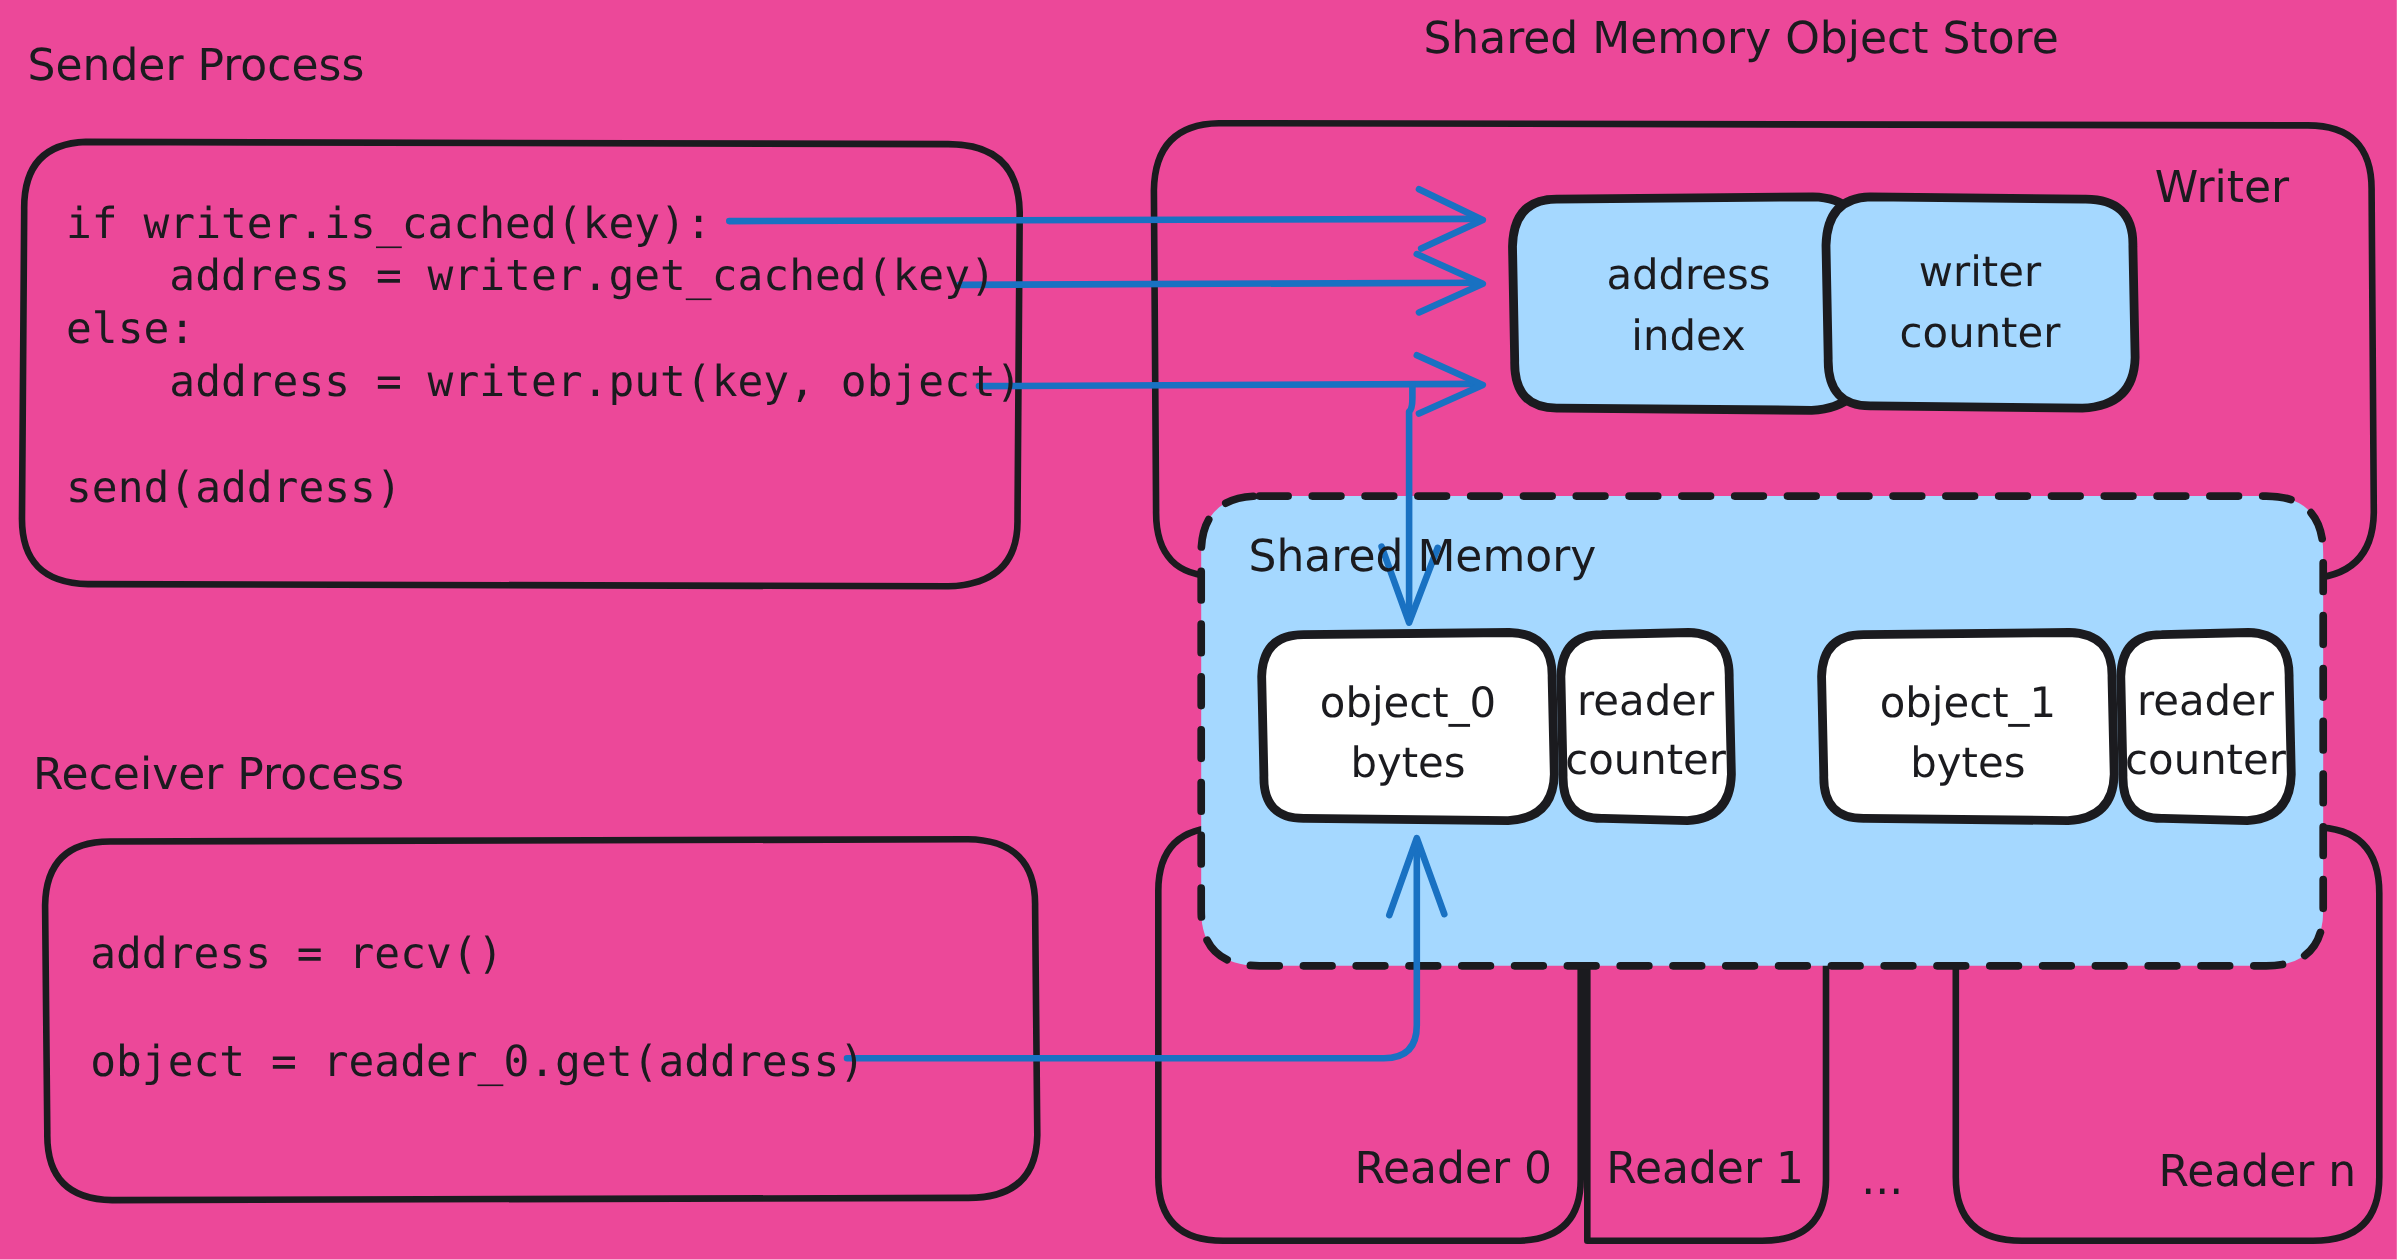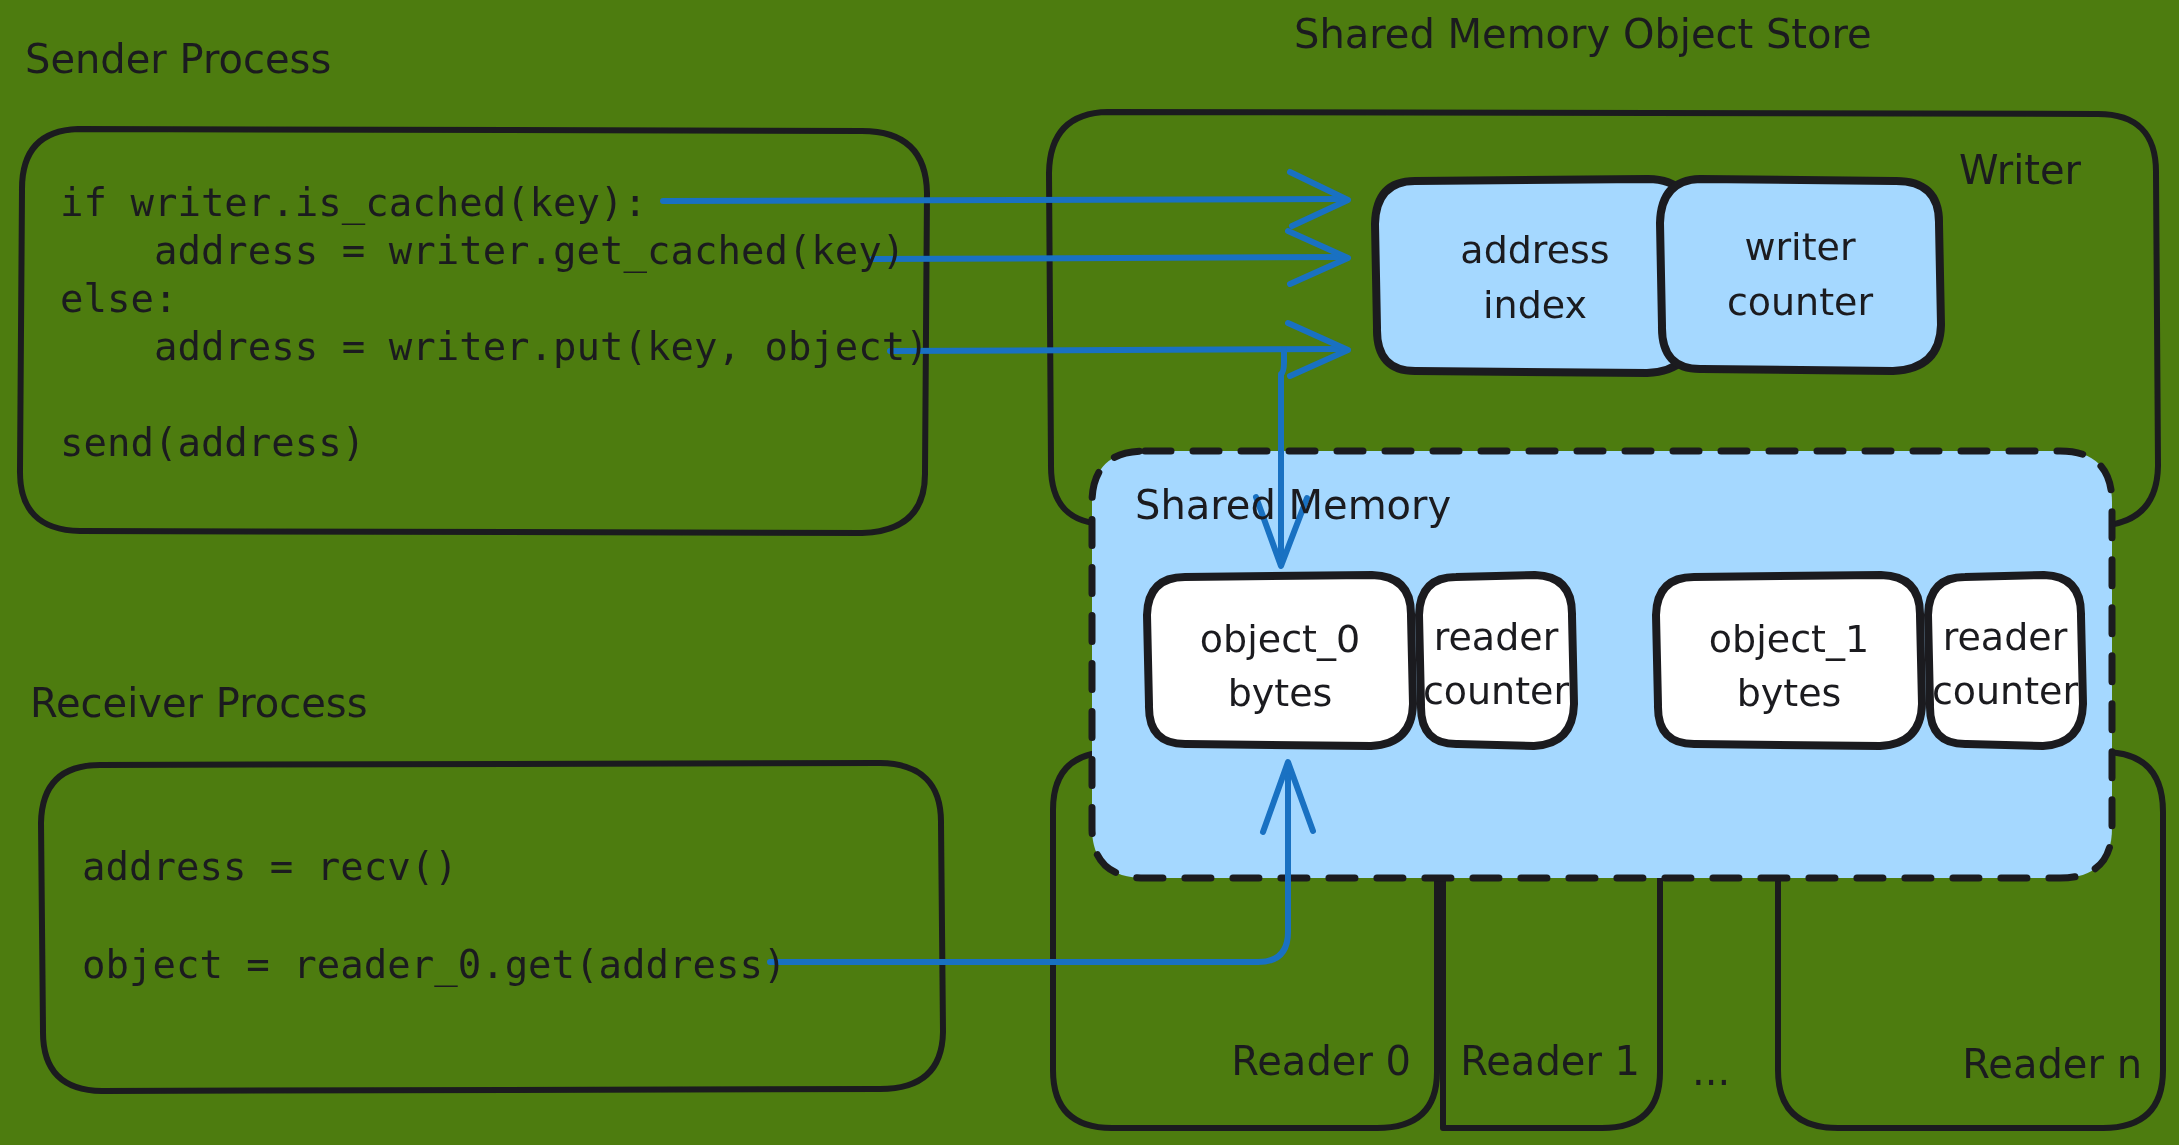--- a/index.html
+++ b/index.html
@@ -8,21 +8,21 @@
     padding: 0;
     background: #ffffff;
   }
   body {
     font-family: "DejaVu Sans", sans-serif;
   }
   #canvas {
     position: relative;
     width: 2179px;
     height: 1145px;
-    background: #4d7c0f;
+    background: #ec4899;
     overflow: hidden;
   }
   svg.layer {
     position: absolute;
     top: 0;
     left: 0;
     width: 2179px;
     height: 1145px;
   }
   .hand-text {

